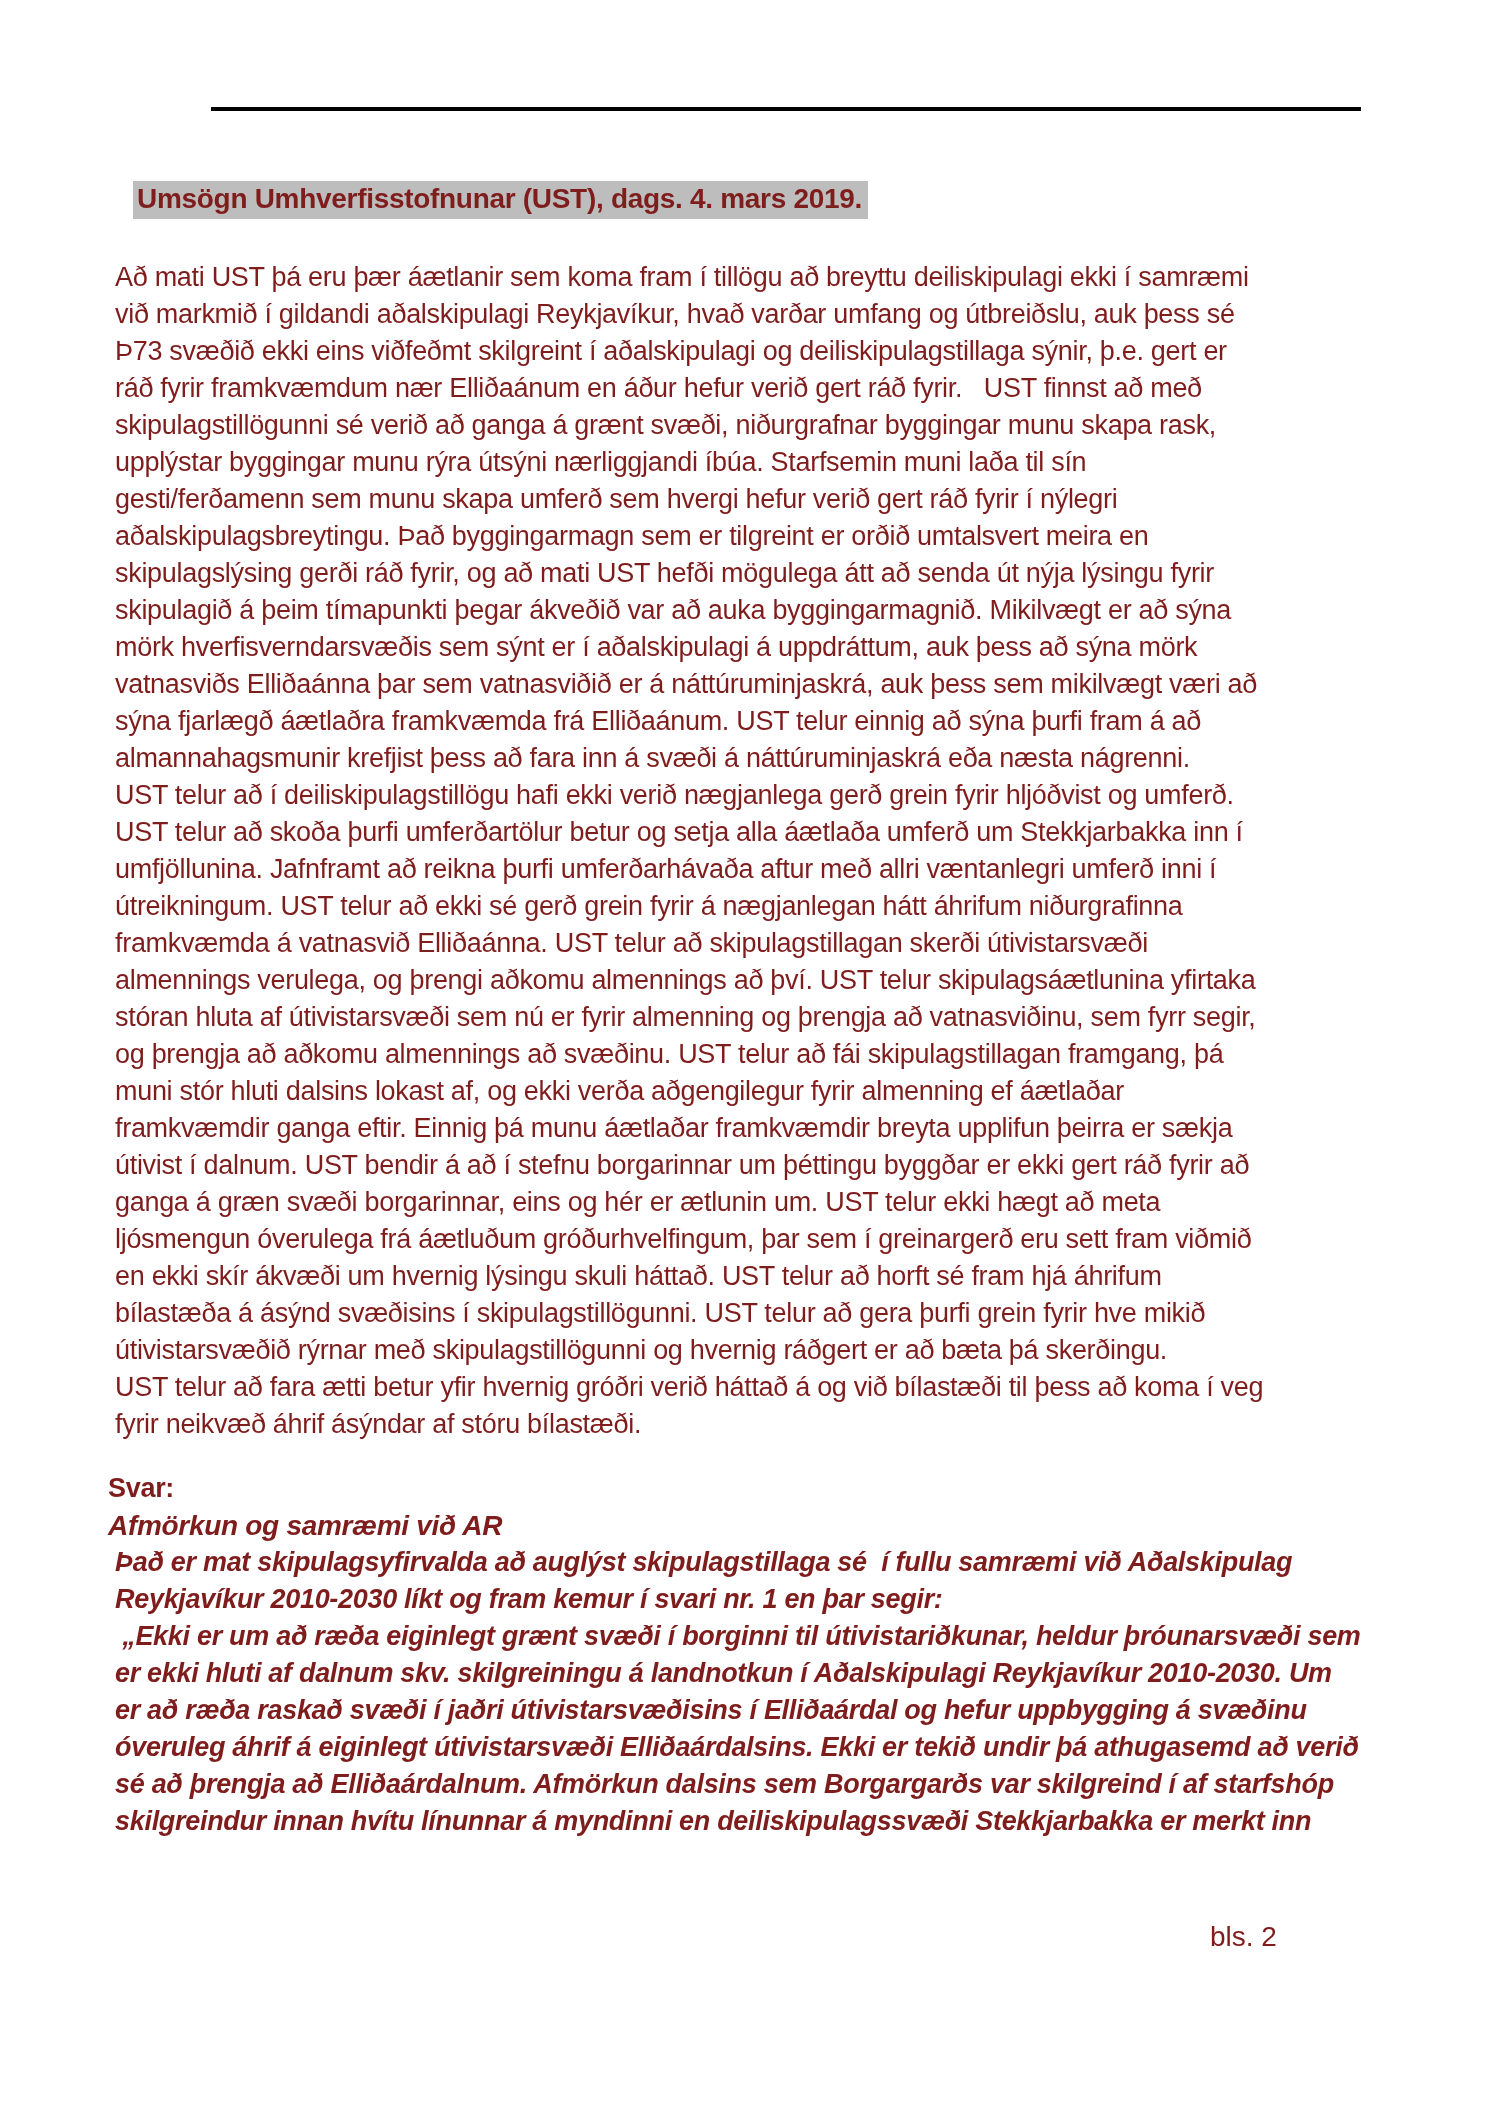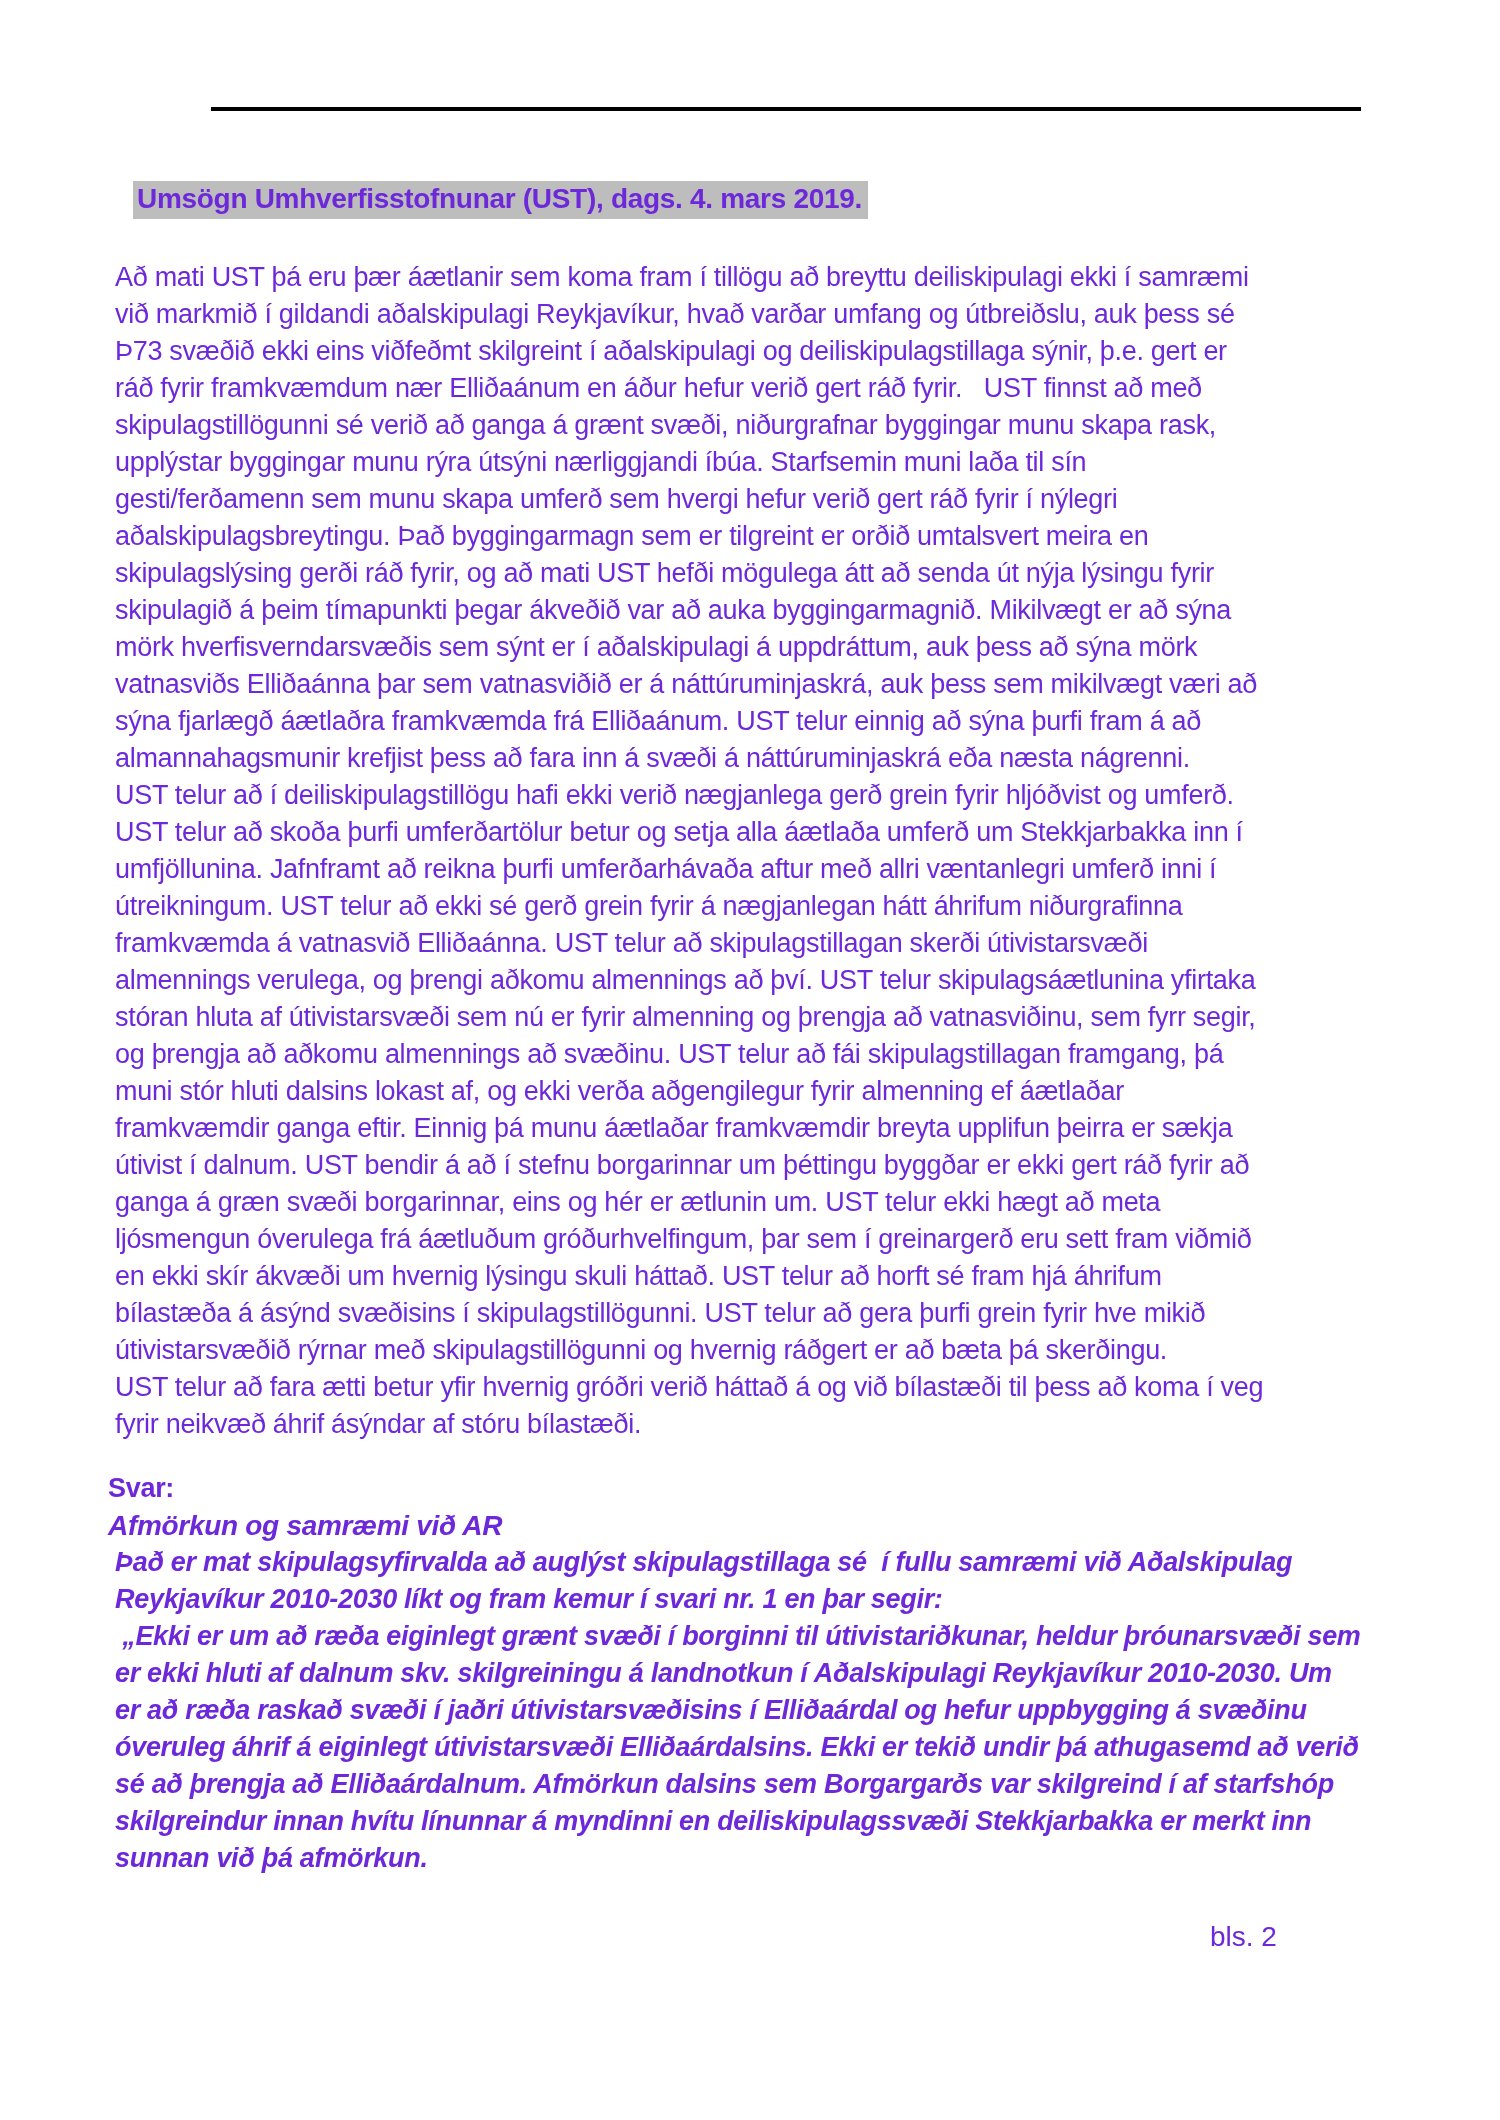--- a/index.html
+++ b/index.html
@@ -68,21 +68,21 @@
     left: 1210px;
     top: 1921px;
     font-family: Liberation Sans, sans-serif;
     font-size: 28px;
     white-space: pre;
   }
 </style>
 </head>
 <body>
 
-<div class="page" style="background: rgb(255, 255, 255); color: #6d28d9;">
+<div class="page" style="background: rgb(255, 255, 255); color: #7f1d1d;">
 
   <div class="top-rule" style="background: rgb(0, 0, 0);"></div>
 
   <div class="section-heading" style="background: rgb(189, 189, 189);">Umsögn Umhverfisstofnunar (UST), dags. 4. mars 2019.</div>
 
   <div class="content">
 
     <div class="body-lines">
         <div class="text-line">Að mati UST þá eru þær áætlanir sem koma fram í tillögu að breyttu deiliskipulagi ekki í samræmi</div>
         <div class="text-line">við markmið í gildandi aðalskipulagi Reykjavíkur, hvað varðar umfang og útbreiðslu, auk þess sé</div>
@@ -126,20 +126,19 @@
 
     <div class="answer-lines">
         <div class="text-line">Það er mat skipulagsyfirvalda að auglýst skipulagstillaga sé  í fullu samræmi við Aðalskipulag</div>
         <div class="text-line">Reykjavíkur 2010-2030 líkt og fram kemur í svari nr. 1 en þar segir:</div>
         <div class="text-line"> „Ekki er um að ræða eiginlegt grænt svæði í borginni til útivistariðkunar, heldur þróunarsvæði sem</div>
         <div class="text-line">er ekki hluti af dalnum skv. skilgreiningu á landnotkun í Aðalskipulagi Reykjavíkur 2010-2030. Um</div>
         <div class="text-line">er að ræða raskað svæði í jaðri útivistarsvæðisins í Elliðaárdal og hefur uppbygging á svæðinu</div>
         <div class="text-line">óveruleg áhrif á eiginlegt útivistarsvæði Elliðaárdalsins. Ekki er tekið undir þá athugasemd að verið</div>
         <div class="text-line">sé að þrengja að Elliðaárdalnum. Afmörkun dalsins sem Borgargarðs var skilgreind í af starfshóp</div>
         <div class="text-line">skilgreindur innan hvítu línunnar á myndinni en deiliskipulagssvæði Stekkjarbakka er merkt inn</div>
-        <div class="text-line">sunnan við þá afmörkun.</div>
       </div>
 
   </div>
 
   <div class="page-footer">bls. 2</div>
 
 </div>
 
 </body></html>

